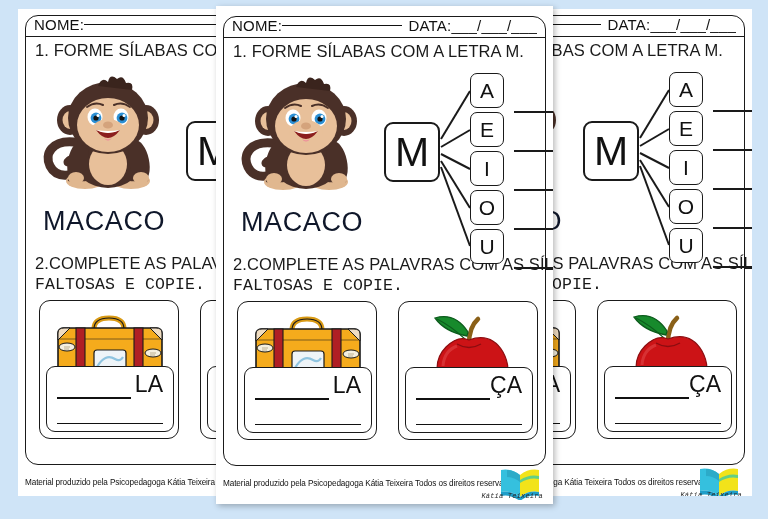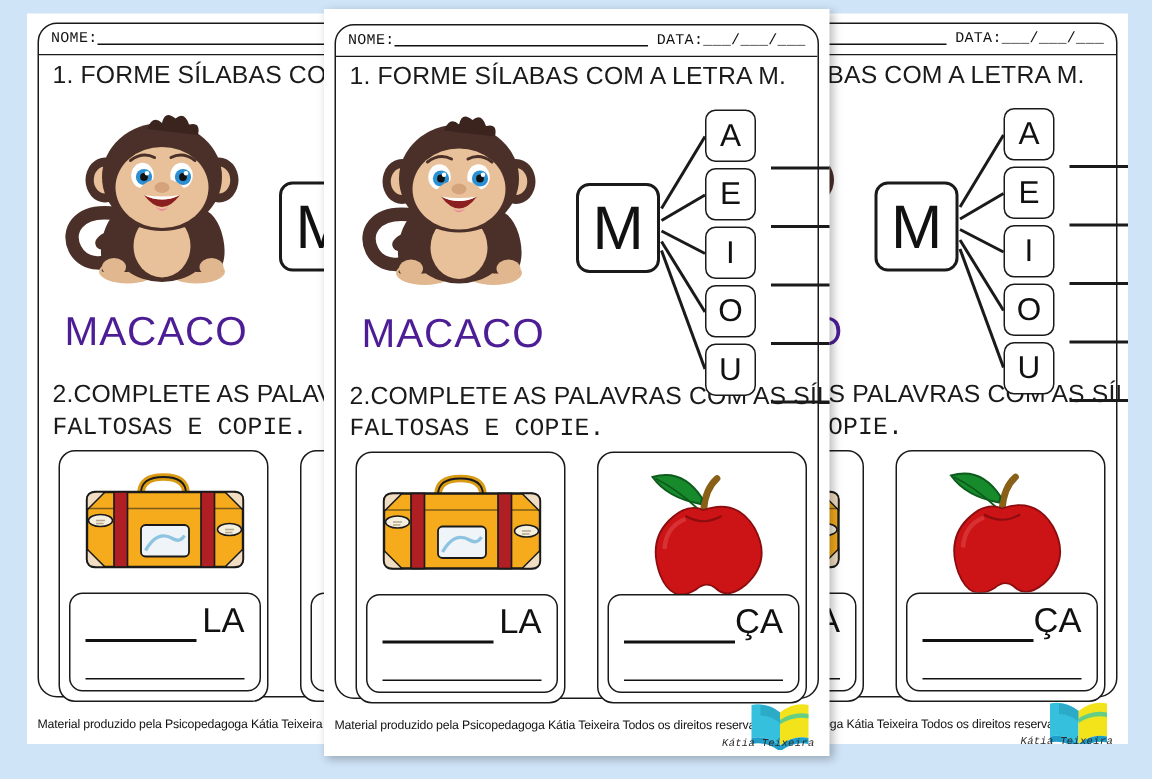--- a/index.html
+++ b/index.html
@@ -40,26 +40,25 @@
     border-radius: 13px;
     background: #fff;
   }
 
   
   .namebar {
     position: absolute;
     left: 0; top: 0; right: 0; height: 21px;
     border-bottom: 1.4px solid #1a1a1a;
     border-radius: 11px 11px 0 0;
-    display: flex; align-items: center;
+    display: flex; align-items: flex-start;
     padding: 0 8px;
-    font-size: 10px; letter-spacing: .2px;
+    font-size: 15px; letter-spacing: .2px;
     color: #111;
     white-space: nowrap;
-    font-family: Liberation Mono, monospace;
   }
   .namebar .nome { }
   .namebar .rule { flex: 1 1 auto; border-bottom: 1.2px solid #111; margin: 0 2px 2px 0; height: 9px; }
   .namebar .data { padding-left: 4px; }
 
   
   .instr {
     position: absolute;
     font-size: 16.5px;
     color: #1a1a1a;
@@ -67,21 +66,21 @@
     white-space: nowrap;
   }
   #instr1 { left: 9px;  top: 25px; }
   #instr2 { left: 9px;  top: 238px; }
   #instr2b{ left: 9px;  top: 259px; font-family: Liberation Mono, monospace; }
 
   
   .monkey { position: absolute; left: 10px; top: 52px; width: 145px; height: 130px; }
   .word-macaco {
     position: absolute; left: 17px; top: 190px;
-    font-size: 27px; color: #4c1d95; letter-spacing: .6px;
+    font-size: 27px; color: #0f172a; letter-spacing: .6px;
   }
 
   
   .mbox {
     position: absolute; left: 160px; top: 105px;
     width: 56px; height: 60px;
     border: 2px solid #1a1a1a; border-radius: 9px;
     background: #fff;
     display: flex; align-items: center; justify-content: center;
     font-size: 41px; color: #111; line-height: 1;
@@ -102,21 +101,21 @@
     height: 2px;
     background: #1a1a1a;
     z-index: 3;
     width: 44px;
   }
   .connectors { position: absolute; left: 0; top: 0; width: 337px; height: 487px; z-index: 2; pointer-events: none; }
 
   
   .card {
     position: absolute;
-    width: 140px; height: 168px;
+    width: 140px; height: 139px;
     border: 1.7px solid #1a1a1a; border-radius: 11px;
     background: #fff;
   }
   #card-a { left: 13px;  top: 284px; }
   #card-b { left: 174px; top: 284px; }
 
   .answerbox {
     position: absolute;
     left: 6px; bottom: 6px;
     width: 128px; height: 66px;

